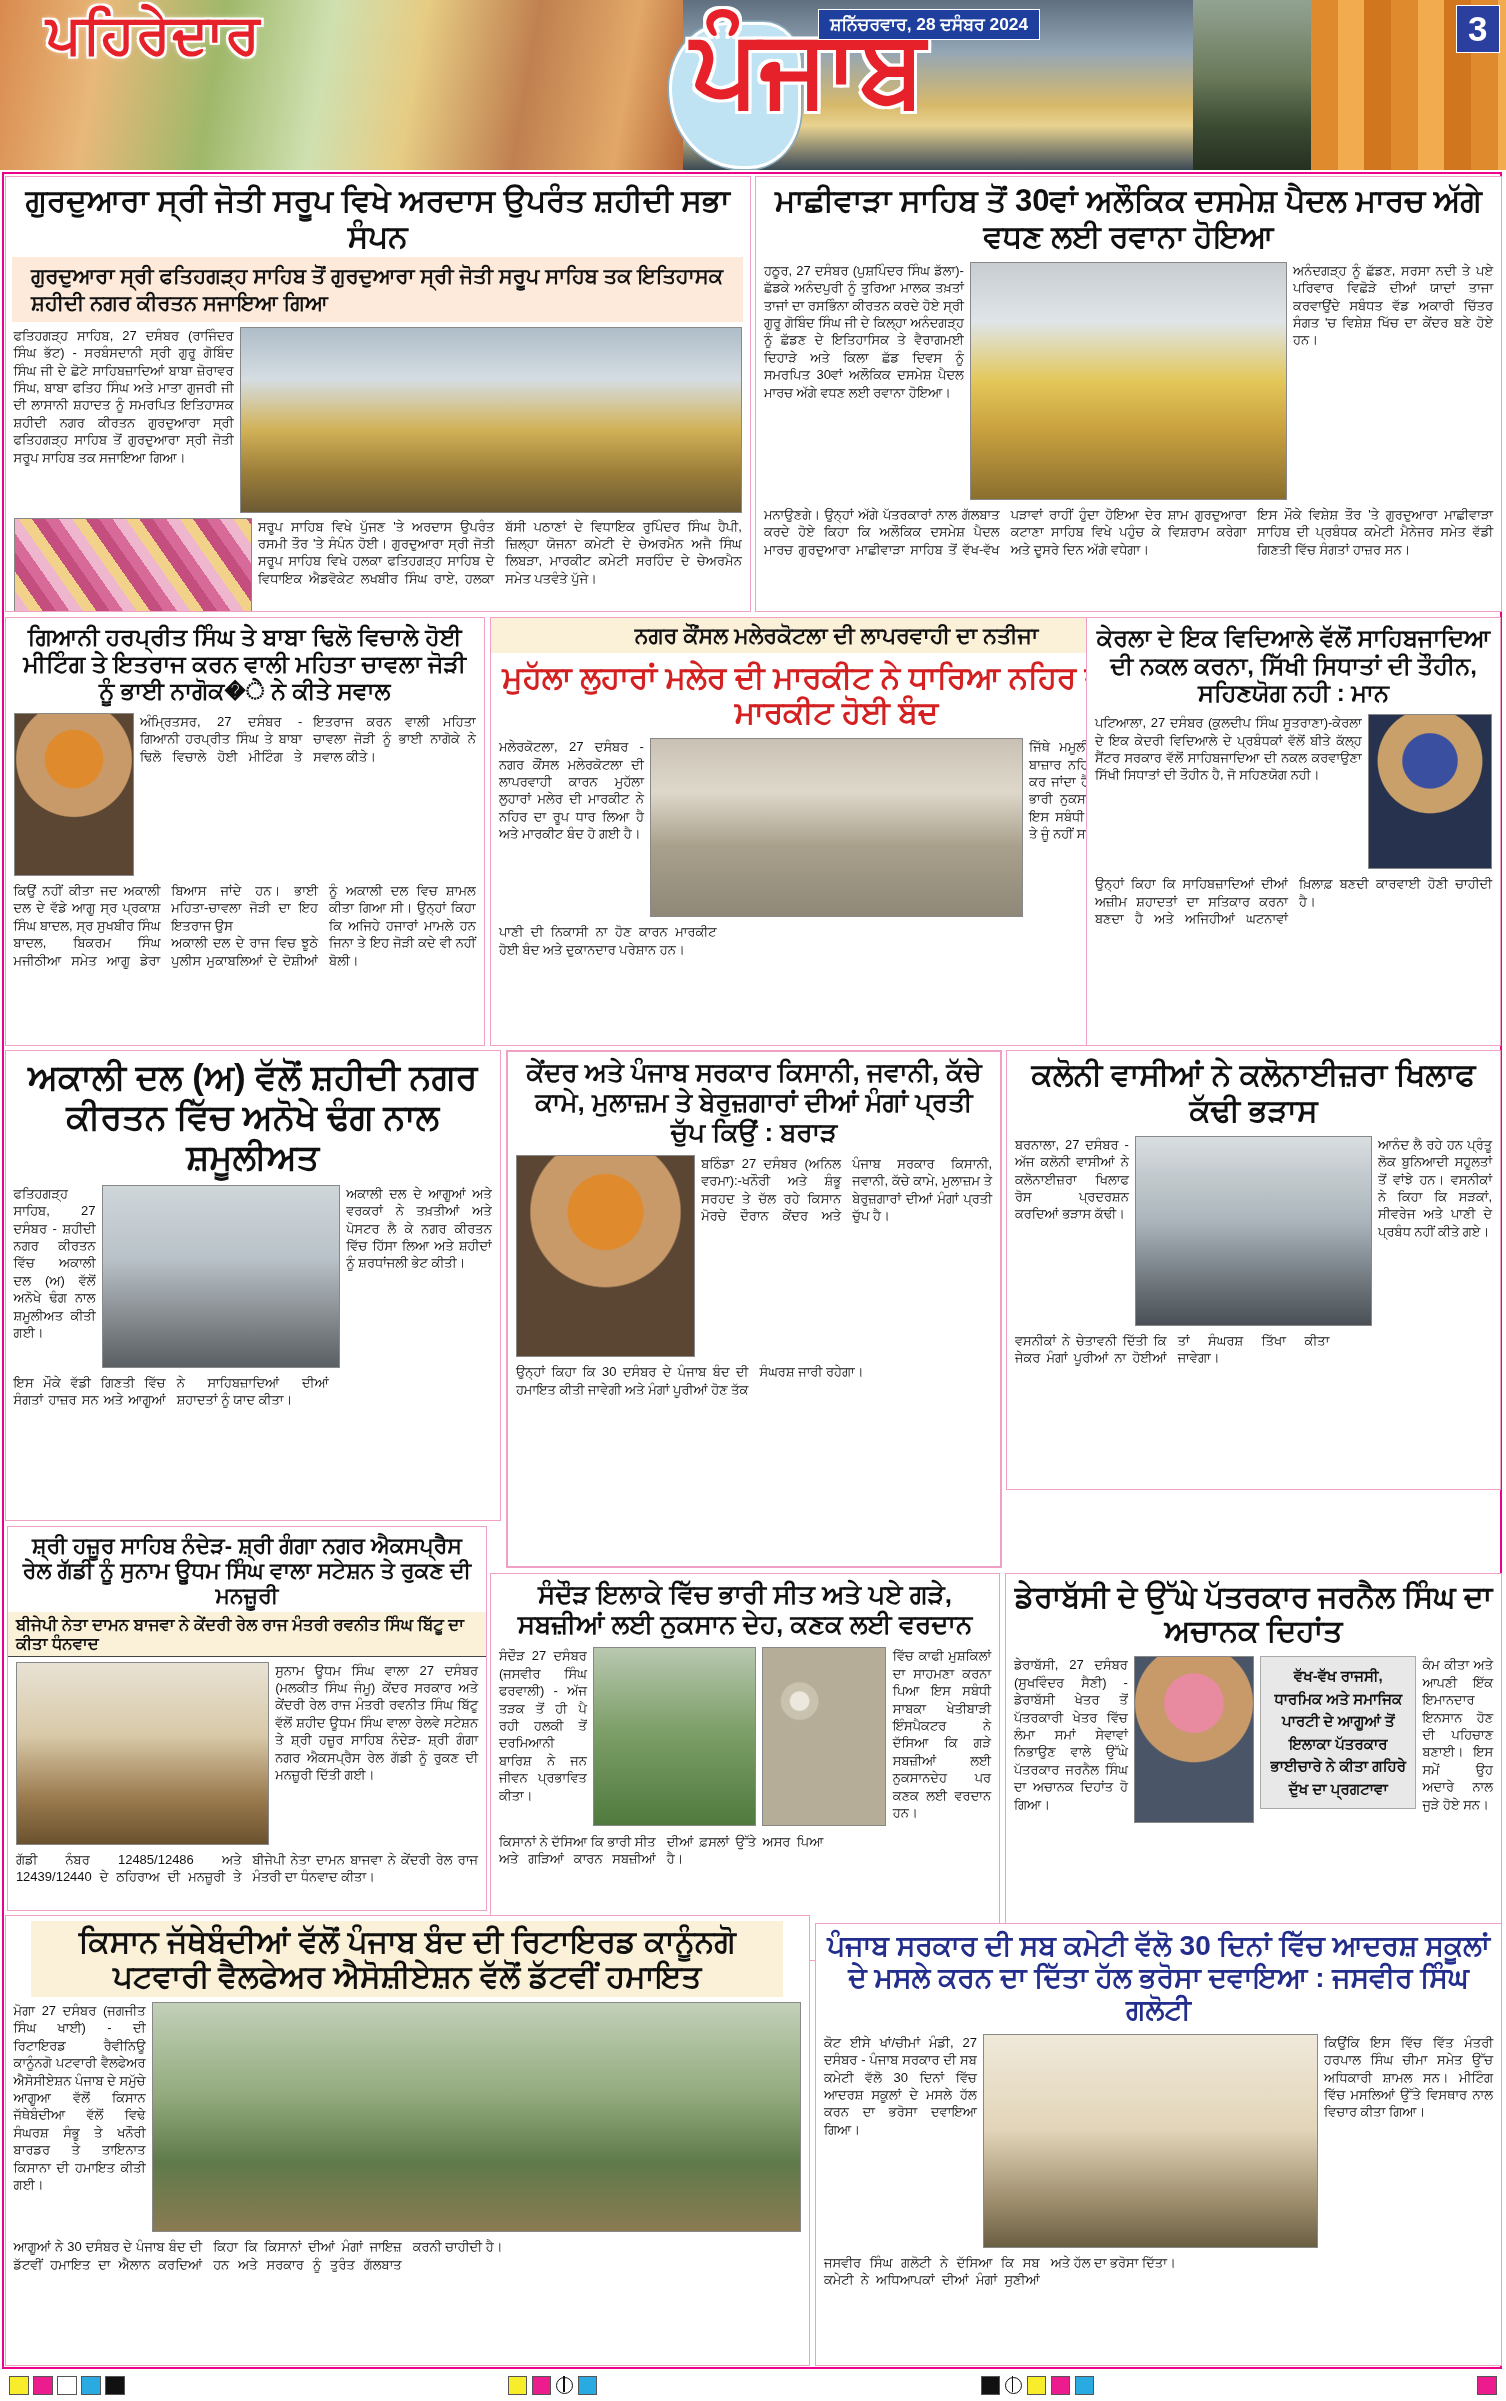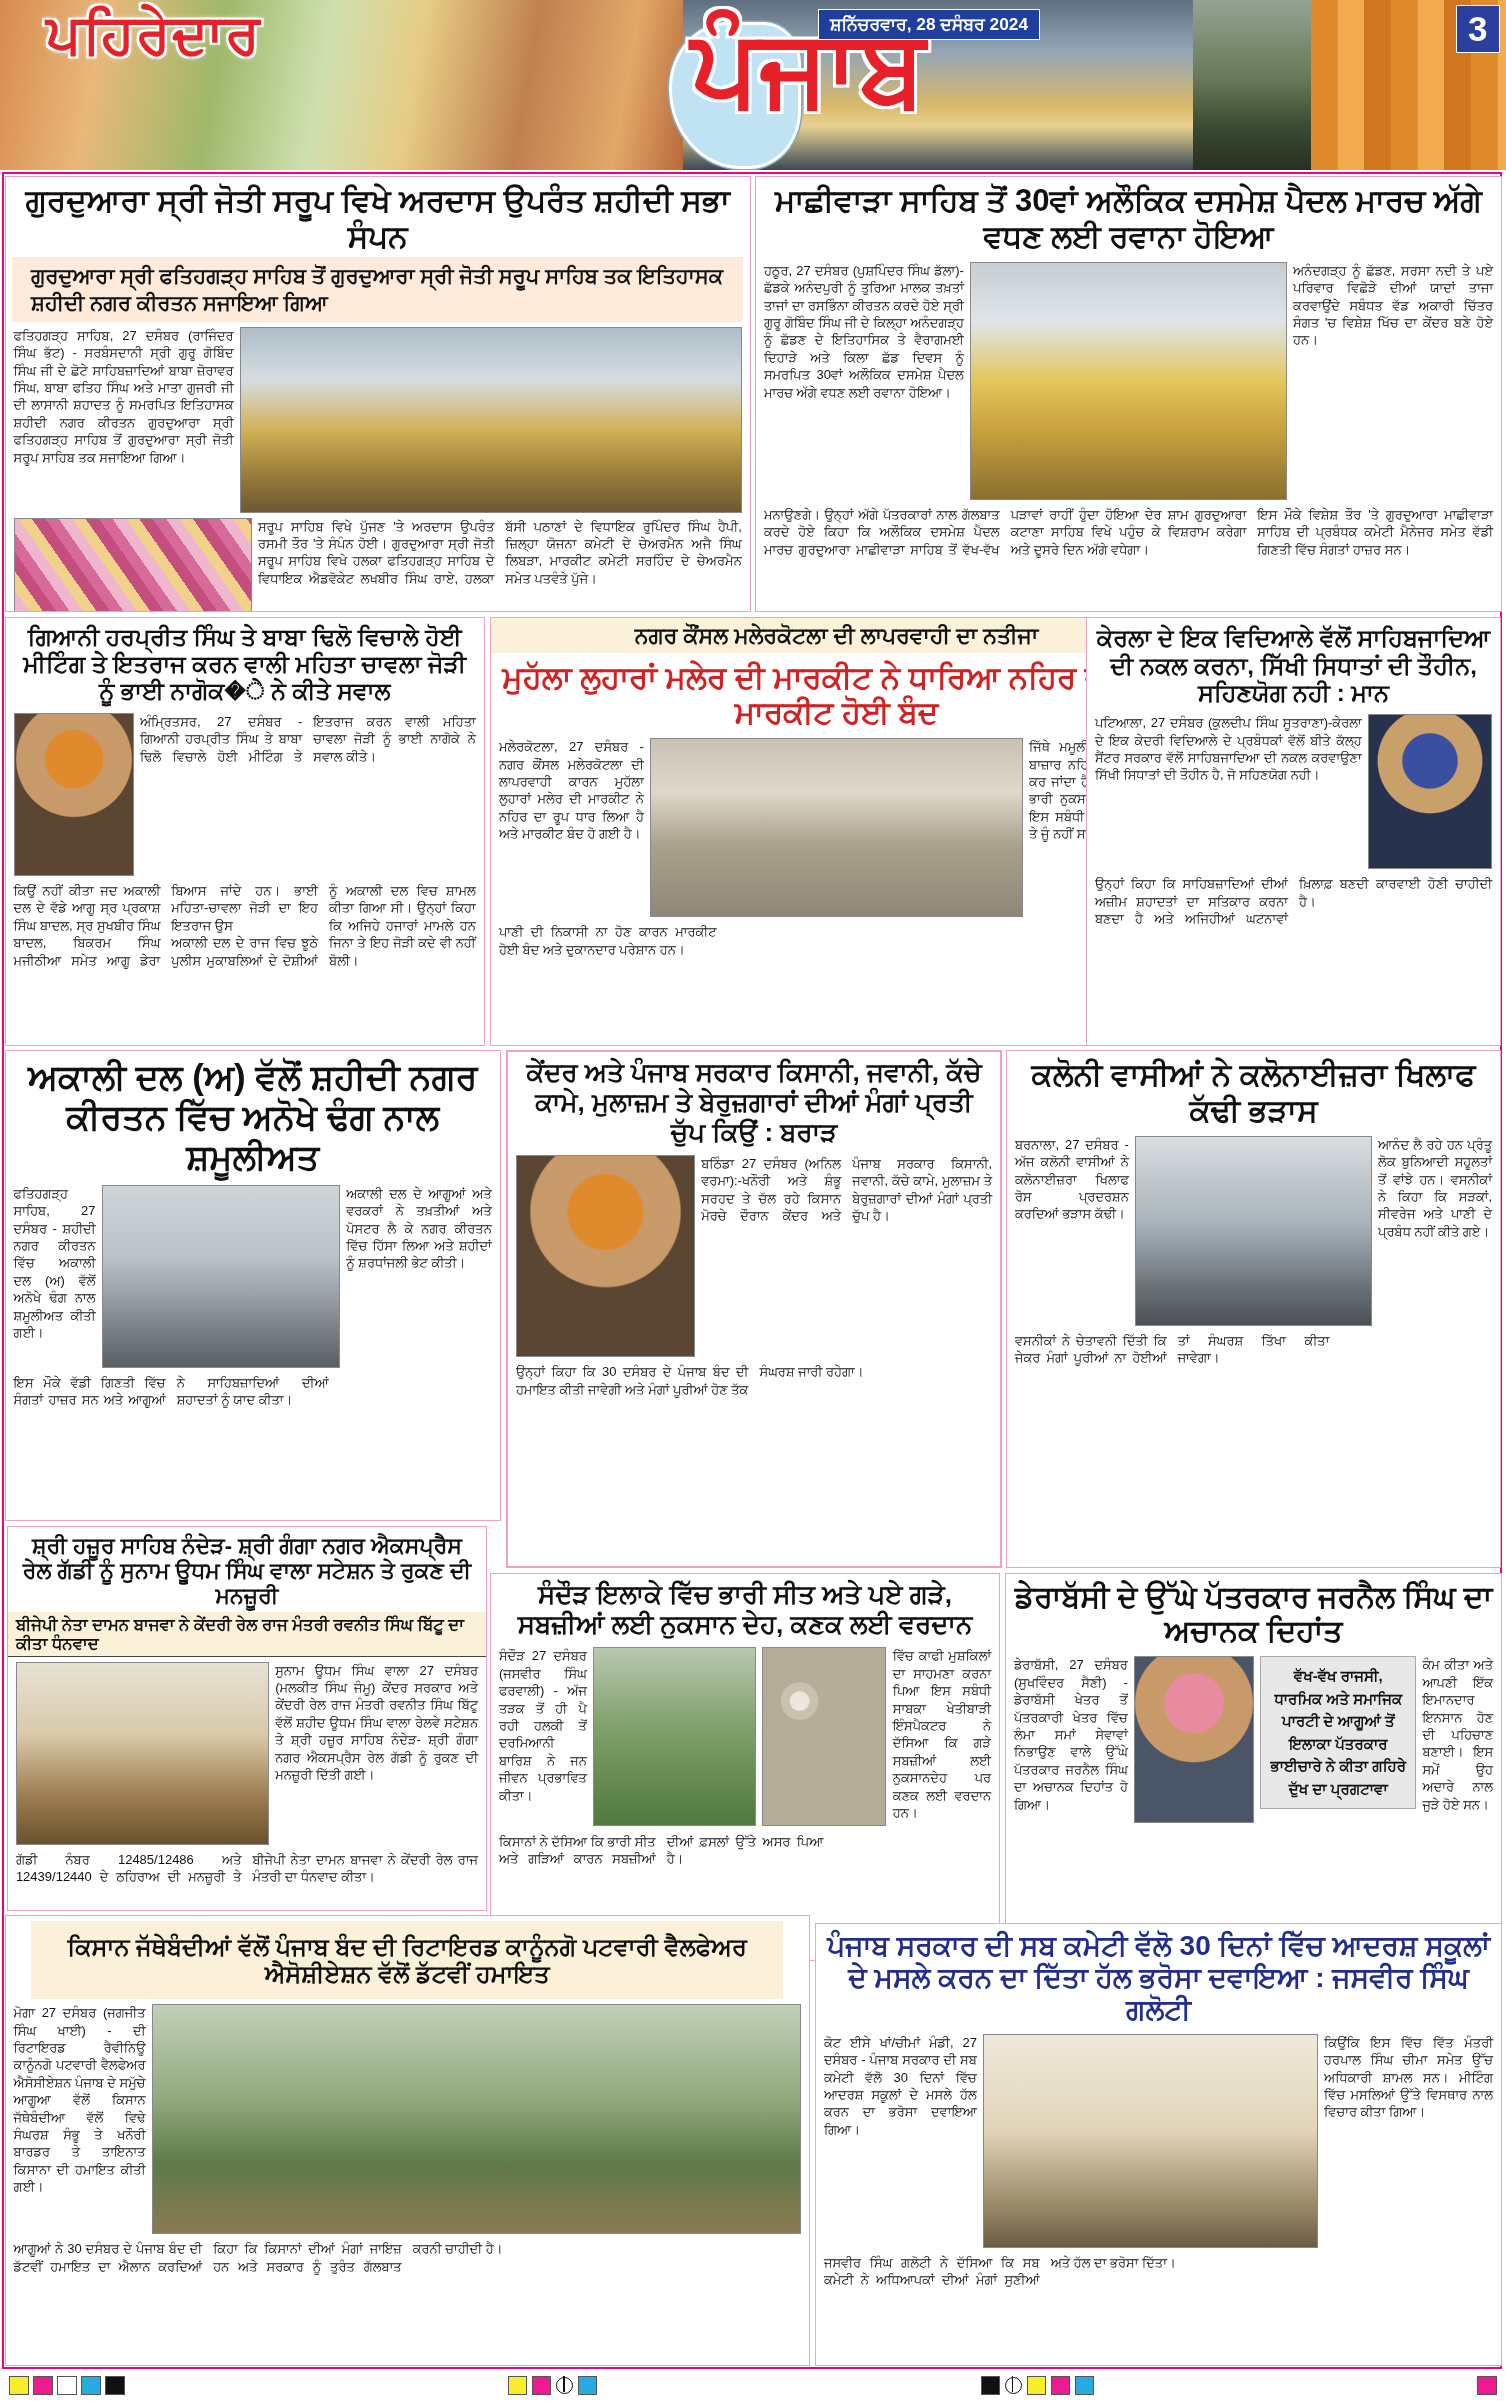--- a/index.html
+++ b/index.html
@@ -166,21 +166,21 @@
   <h1 class="hl" style="font-size:26px">ਕੇਂਦਰ ਅਤੇ ਪੰਜਾਬ ਸਰਕਾਰ ਕਿਸਾਨੀ, ਜਵਾਨੀ, ਕੱਚੇ ਕਾਮੇ, ਮੁਲਾਜ਼ਮ ਤੇ ਬੇਰੁਜ਼ਗਾਰਾਂ ਦੀਆਂ ਮੰਗਾਂ ਪ੍ਰਤੀ ਚੁੱਪ ਕਿਉਂ : ਬਰਾੜ</h1>
   <div class="row">
     <div class="photo ph-portrait-orange" style="width:177px;height:200px"></div>
     <p class="body-txt cols2" style="flex:1">ਬਠਿੰਡਾ 27 ਦਸੰਬਰ (ਅਨਿਲ ਵਰਮਾ):-ਖਨੌਰੀ ਅਤੇ ਸ਼ੰਭੂ ਸਰਹਦ ਤੇ ਚੱਲ ਰਹੇ ਕਿਸਾਨ ਮੋਰਚੇ ਦੌਰਾਨ ਕੇਂਦਰ ਅਤੇ ਪੰਜਾਬ ਸਰਕਾਰ ਕਿਸਾਨੀ, ਜਵਾਨੀ, ਕੱਚੇ ਕਾਮੇ, ਮੁਲਾਜ਼ਮ ਤੇ ਬੇਰੁਜ਼ਗਾਰਾਂ ਦੀਆਂ ਮੰਗਾਂ ਪ੍ਰਤੀ ਚੁੱਪ ਹੈ।</p>
   </div>
   <div class="cols2" style="padding:1.6px 7.9px">
     <p class="body-txt">ਉਨ੍ਹਾਂ ਕਿਹਾ ਕਿ 30 ਦਸੰਬਰ ਦੇ ਪੰਜਾਬ ਬੰਦ ਦੀ ਹਮਾਇਤ ਕੀਤੀ ਜਾਵੇਗੀ ਅਤੇ ਮੰਗਾਂ ਪੂਰੀਆਂ ਹੋਣ ਤੱਕ ਸੰਘਰਸ਼ ਜਾਰੀ ਰਹੇਗਾ।</p>
   </div>
 </section>
 
-<section class="art" style="left:1006px;top:1050px;width:495px;height:518px">
+<section class="art" style="left:1006px;top:1050px;width:495px;height:440px">
   <h1 class="hl" style="font-size:31px">ਕਲੋਨੀ ਵਾਸੀਆਂ ਨੇ ਕਲੋਨਾਈਜ਼ਰਾ ਖਿਲਾਫ ਕੱਢੀ ਭੜਾਸ</h1>
   <div class="row">
     <p class="body-txt" style="width:114px">ਬਰਨਾਲਾ, 27 ਦਸੰਬਰ - ਅੱਜ ਕਲੋਨੀ ਵਾਸੀਆਂ ਨੇ ਕਲੋਨਾਈਜ਼ਰਾ ਖਿਲਾਫ ਰੋਸ ਪ੍ਰਦਰਸ਼ਨ ਕਰਦਿਆਂ ਭੜਾਸ ਕੱਢੀ।</p>
     <div class="photo ph-protest2" style="flex:1;height:188px"></div>
     <p class="body-txt" style="width:114px">ਆਨੰਦ ਲੈ ਰਹੇ ਹਨ ਪ੍ਰੰਤੂ ਲੋਕ ਬੁਨਿਆਦੀ ਸਹੂਲਤਾਂ ਤੋਂ ਵਾਂਝੇ ਹਨ। ਵਸਨੀਕਾਂ ਨੇ ਕਿਹਾ ਕਿ ਸੜਕਾਂ, ਸੀਵਰੇਜ ਅਤੇ ਪਾਣੀ ਦੇ ਪ੍ਰਬੰਧ ਨਹੀਂ ਕੀਤੇ ਗਏ।</p>
   </div>
   <div class="cols3" style="padding:1.6px 7.9px">
     <p class="body-txt">ਵਸਨੀਕਾਂ ਨੇ ਚੇਤਾਵਨੀ ਦਿੱਤੀ ਕਿ ਜੇਕਰ ਮੰਗਾਂ ਪੂਰੀਆਂ ਨਾ ਹੋਈਆਂ ਤਾਂ ਸੰਘਰਸ਼ ਤਿੱਖਾ ਕੀਤਾ ਜਾਵੇਗਾ।</p>
   </div>
 </section>
@@ -214,21 +214,21 @@
   <h1 class="hl" style="font-size:30px">ਡੇਰਾਬੱਸੀ ਦੇ ਉੱਘੇ ਪੱਤਰਕਾਰ ਜਰਨੈਲ ਸਿੰਘ ਦਾ ਅਚਾਨਕ ਦਿਹਾਂਤ</h1>
   <div class="row">
     <p class="body-txt" style="width:114px">ਡੇਰਾਬੱਸੀ, 27 ਦਸੰਬਰ (ਸੁਖਵਿੰਦਰ ਸੈਣੀ) - ਡੇਰਾਬੱਸੀ ਖੇਤਰ ਤੋਂ ਪੱਤਰਕਾਰੀ ਖੇਤਰ ਵਿੱਚ ਲੰਮਾ ਸਮਾਂ ਸੇਵਾਵਾਂ ਨਿਭਾਉਣ ਵਾਲੇ ਉੱਘੇ ਪੱਤਰਕਾਰ ਜਰਨੈਲ ਸਿੰਘ ਦਾ ਅਚਾਨਕ ਦਿਹਾਂਤ ਹੋ ਗਿਆ।</p>
     <div class="photo ph-portrait-pink" style="width:118px;height:165px"></div>
     <div class="graybox" style="width:141px">ਵੱਖ-ਵੱਖ ਰਾਜਸੀ, ਧਾਰਮਿਕ ਅਤੇ ਸਮਾਜਿਕ ਪਾਰਟੀ ਦੇ ਆਗੂਆਂ ਤੋਂ ਇਲਾਕਾ ਪੱਤਰਕਾਰ ਭਾਈਚਾਰੇ ਨੇ ਕੀਤਾ ਗਹਿਰੇ ਦੁੱਖ ਦਾ ਪ੍ਰਗਟਾਵਾ</div>
     <p class="body-txt" style="flex:1">ਕੰਮ ਕੀਤਾ ਅਤੇ ਆਪਣੀ ਇੱਕ ਇਮਾਨਦਾਰ ਇਨਸਾਨ ਹੋਣ ਦੀ ਪਹਿਚਾਣ ਬਣਾਈ। ਇਸ ਸਮੇਂ ਉਹ ਅਦਾਰੇ ਨਾਲ ਜੁੜੇ ਹੋਏ ਸਨ।</p>
   </div>
 </section>
 
 <section class="art" style="left:4.7px;top:1915px;width:805px;height:451px">
-  <h1 class="hl" style="font-size:24px;background:var(--kicker-bg,#fbf0d8);width:730px;margin:4.7px auto 0;padding:12px 11px">ਕਿਸਾਨ ਜੱਥੇਬੰਦੀਆਂ ਵੱਲੋਂ ਪੰਜਾਬ ਬੰਦ ਦੀ ਰਿਟਾਇਰਡ ਕਾਨੂੰਨਗੋ ਪਟਵਾਰੀ ਵੈਲਫੇਅਰ ਐਸੋਸ਼ੀਏਸ਼ਨ ਵੱਲੋਂ ਡੱਟਵੀਂ ਹਮਾਇਤ</h1>
+  <h1 class="hl" style="font-size:31px;background:var(--kicker-bg,#fbf0d8);width:730px;margin:4.7px auto 0;padding:3px 11px">ਕਿਸਾਨ ਜੱਥੇਬੰਦੀਆਂ ਵੱਲੋਂ ਪੰਜਾਬ ਬੰਦ ਦੀ ਰਿਟਾਇਰਡ ਕਾਨੂੰਨਗੋ ਪਟਵਾਰੀ ਵੈਲਫੇਅਰ ਐਸੋਸ਼ੀਏਸ਼ਨ ਵੱਲੋਂ ਡੱਟਵੀਂ ਹਮਾਇਤ</h1>
   <div class="row">
     <p class="body-txt" style="width:132px">ਮੋਗਾ 27 ਦਸੰਬਰ (ਜਗਜੀਤ ਸਿੰਘ ਖਾਈ) - ਦੀ ਰਿਟਾਇਰਡ ਰੈਵੀਨਿਊ ਕਾਨੂੰਨਗੋ ਪਟਵਾਰੀ ਵੈਲਫੇਅਰ ਐਸੋਸੀਏਸ਼ਨ ਪੰਜਾਬ ਦੇ ਸਮੁੱਚੇ ਆਗੂਆ ਵੱਲੋਂ ਕਿਸਾਨ ਜੱਥੇਬੰਦੀਆ ਵੱਲੋਂ ਵਿਢੇ ਸੰਘਰਸ਼ ਸੰਭੂ ਤੇ ਖਨੌਰੀ ਬਾਰਡਰ ਤੇ ਤਾਇਨਾਤ ਕਿਸਾਨਾ ਦੀ ਹਮਾਇਤ ਕੀਤੀ ਗਈ।</p>
     <div class="photo ph-group" style="flex:1;height:228px"></div>
   </div>
   <div class="cols4" style="padding:1.6px 7.9px">
     <p class="body-txt">ਆਗੂਆਂ ਨੇ 30 ਦਸੰਬਰ ਦੇ ਪੰਜਾਬ ਬੰਦ ਦੀ ਡੱਟਵੀਂ ਹਮਾਇਤ ਦਾ ਐਲਾਨ ਕਰਦਿਆਂ ਕਿਹਾ ਕਿ ਕਿਸਾਨਾਂ ਦੀਆਂ ਮੰਗਾਂ ਜਾਇਜ਼ ਹਨ ਅਤੇ ਸਰਕਾਰ ਨੂੰ ਤੁਰੰਤ ਗੱਲਬਾਤ ਕਰਨੀ ਚਾਹੀਦੀ ਹੈ।</p>
   </div>
 </section>
 
 <section class="art" style="left:815px;top:1923px;width:687px;height:443px">

